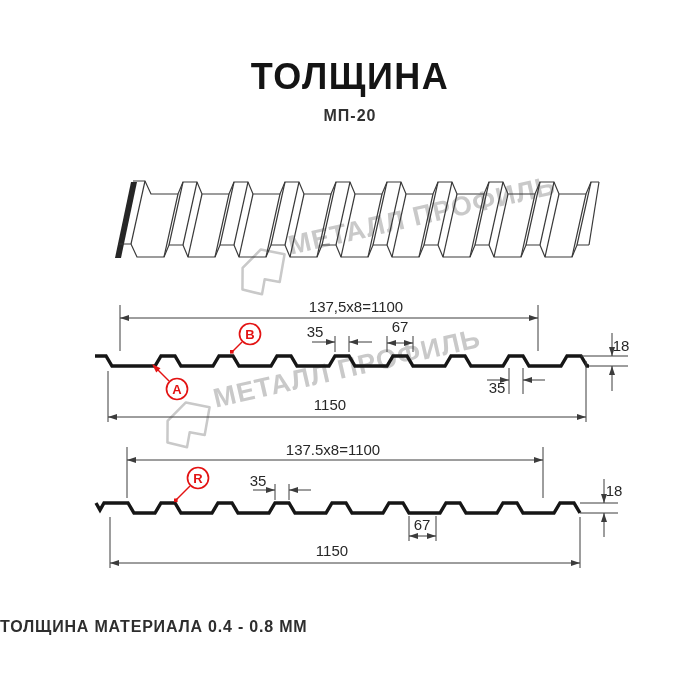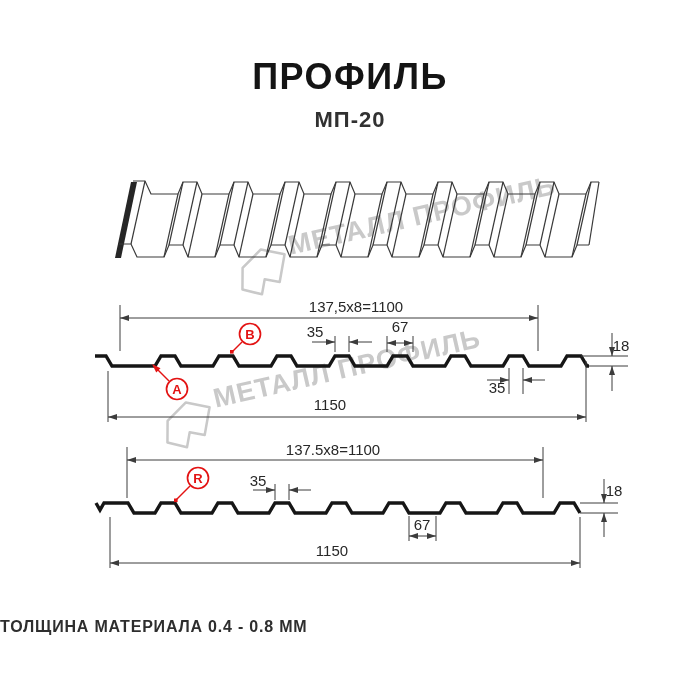--- a/index.html
+++ b/index.html
@@ -1,41 +1,41 @@
 <!DOCTYPE html>
 <html style="--red: #e31313; --wm: #c9c9c9; --ink: #161616;"><head>
 <meta charset="utf-8">
 <style>
   :root{ --red:#e31313; --wm:#c9c9c9; --ink:#161616; }
   html,body{margin:0;padding:0;}
   body{width:700px;height:700px;background:#ffffff;position:relative;overflow:hidden;
        font-family:"Liberation Sans",sans-serif;}
   .hdr{position:absolute;top:56px;left:0;right:0;text-align:center;z-index:3;}
   .title{font-size:36px;font-weight:800;letter-spacing:1.5px;color:#141414;}
-  .sub{margin-top:9px;font-size:22px;font-weight:700;letter-spacing:1px;color:#313131;}
+  .sub{margin-top:9px;font-size:16px;font-weight:700;letter-spacing:1px;color:#313131;}
   .ftr{position:absolute;top:618px;left:0;right:0;text-align:left;z-index:3;
        font-size:16px;font-weight:600;letter-spacing:.8px;color:#2e2e2e;}
   svg.draw{position:absolute;left:0;top:0;z-index:2;}
   .wm-text{font-size:27px;font-weight:700;fill:var(--wm);letter-spacing:1px;}
   .wm-logo{fill:none;stroke:var(--wm);stroke-width:2.5;stroke-linejoin:round;}
   .iso{fill:none;stroke:#3a3a3a;stroke-width:1.2;}
   .iso-edge{fill:#262626;stroke:none;}
   .prof{fill:none;stroke:var(--ink);stroke-width:3.4;stroke-linejoin:miter;}
   .dim{fill:none;stroke:#3c3c3c;stroke-width:1;}
   .dimtxt{font-size:15px;fill:#282828;text-anchor:middle;}
   .redln{stroke:var(--red);stroke-width:1.4;fill:none;}
   .redcirc{stroke:var(--red);stroke-width:1.7;fill:none;}
   .redtxt{font-size:13px;font-weight:700;fill:var(--red);text-anchor:middle;}
   .redsq{fill:var(--red);}
 </style>
 </head>
 <body>
 
 <div class="hdr">
-  <div class="title">ПРОФИЛЬ</div>
+  <div class="title">ТОЛЩИНА</div>
   <div class="sub">МП-20</div>
 </div>
 
 <svg class="draw" width="700" height="700" viewBox="0 0 700 700">
 
   <g transform="translate(233,262) rotate(-13)">
     <path class="wm-logo" d="M8,8 L30,-6 L52,4 L41,30 L27,24 L21,38 L3,29 Z"></path>
     <text class="wm-text" x="58" y="6">МЕТАЛЛ ПРОФИЛЬ</text>
   </g>
   <g transform="translate(158,415) rotate(-13)">

